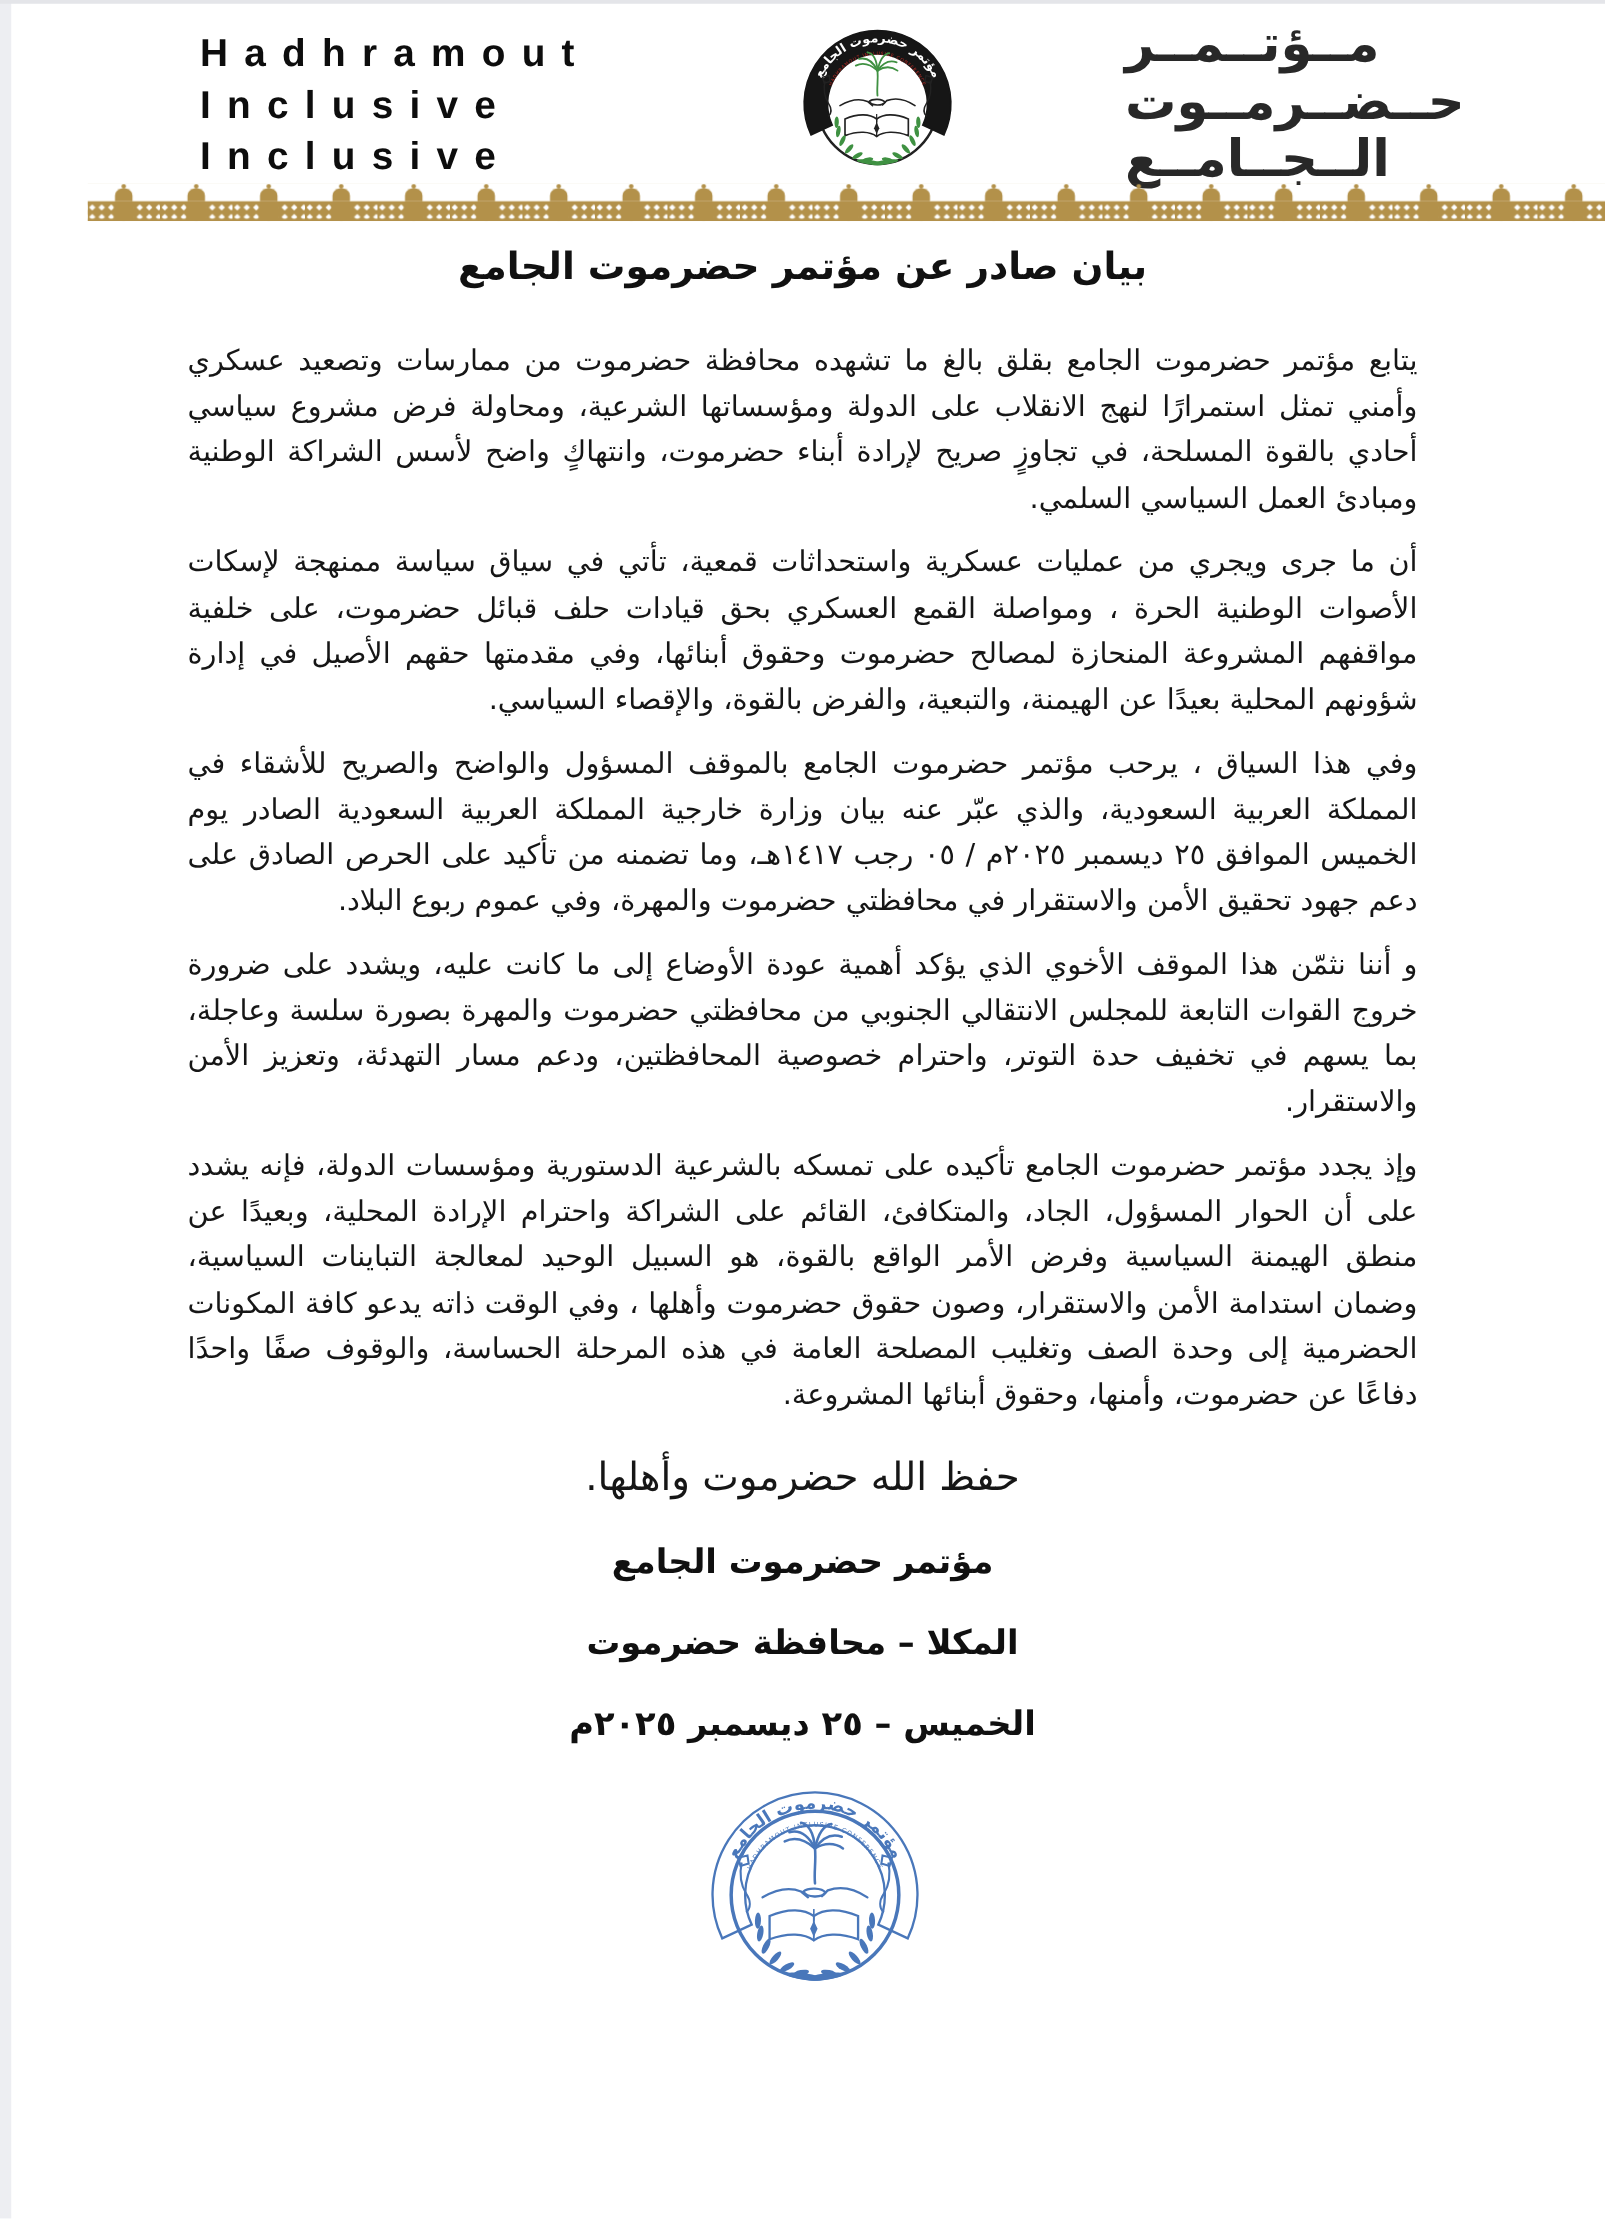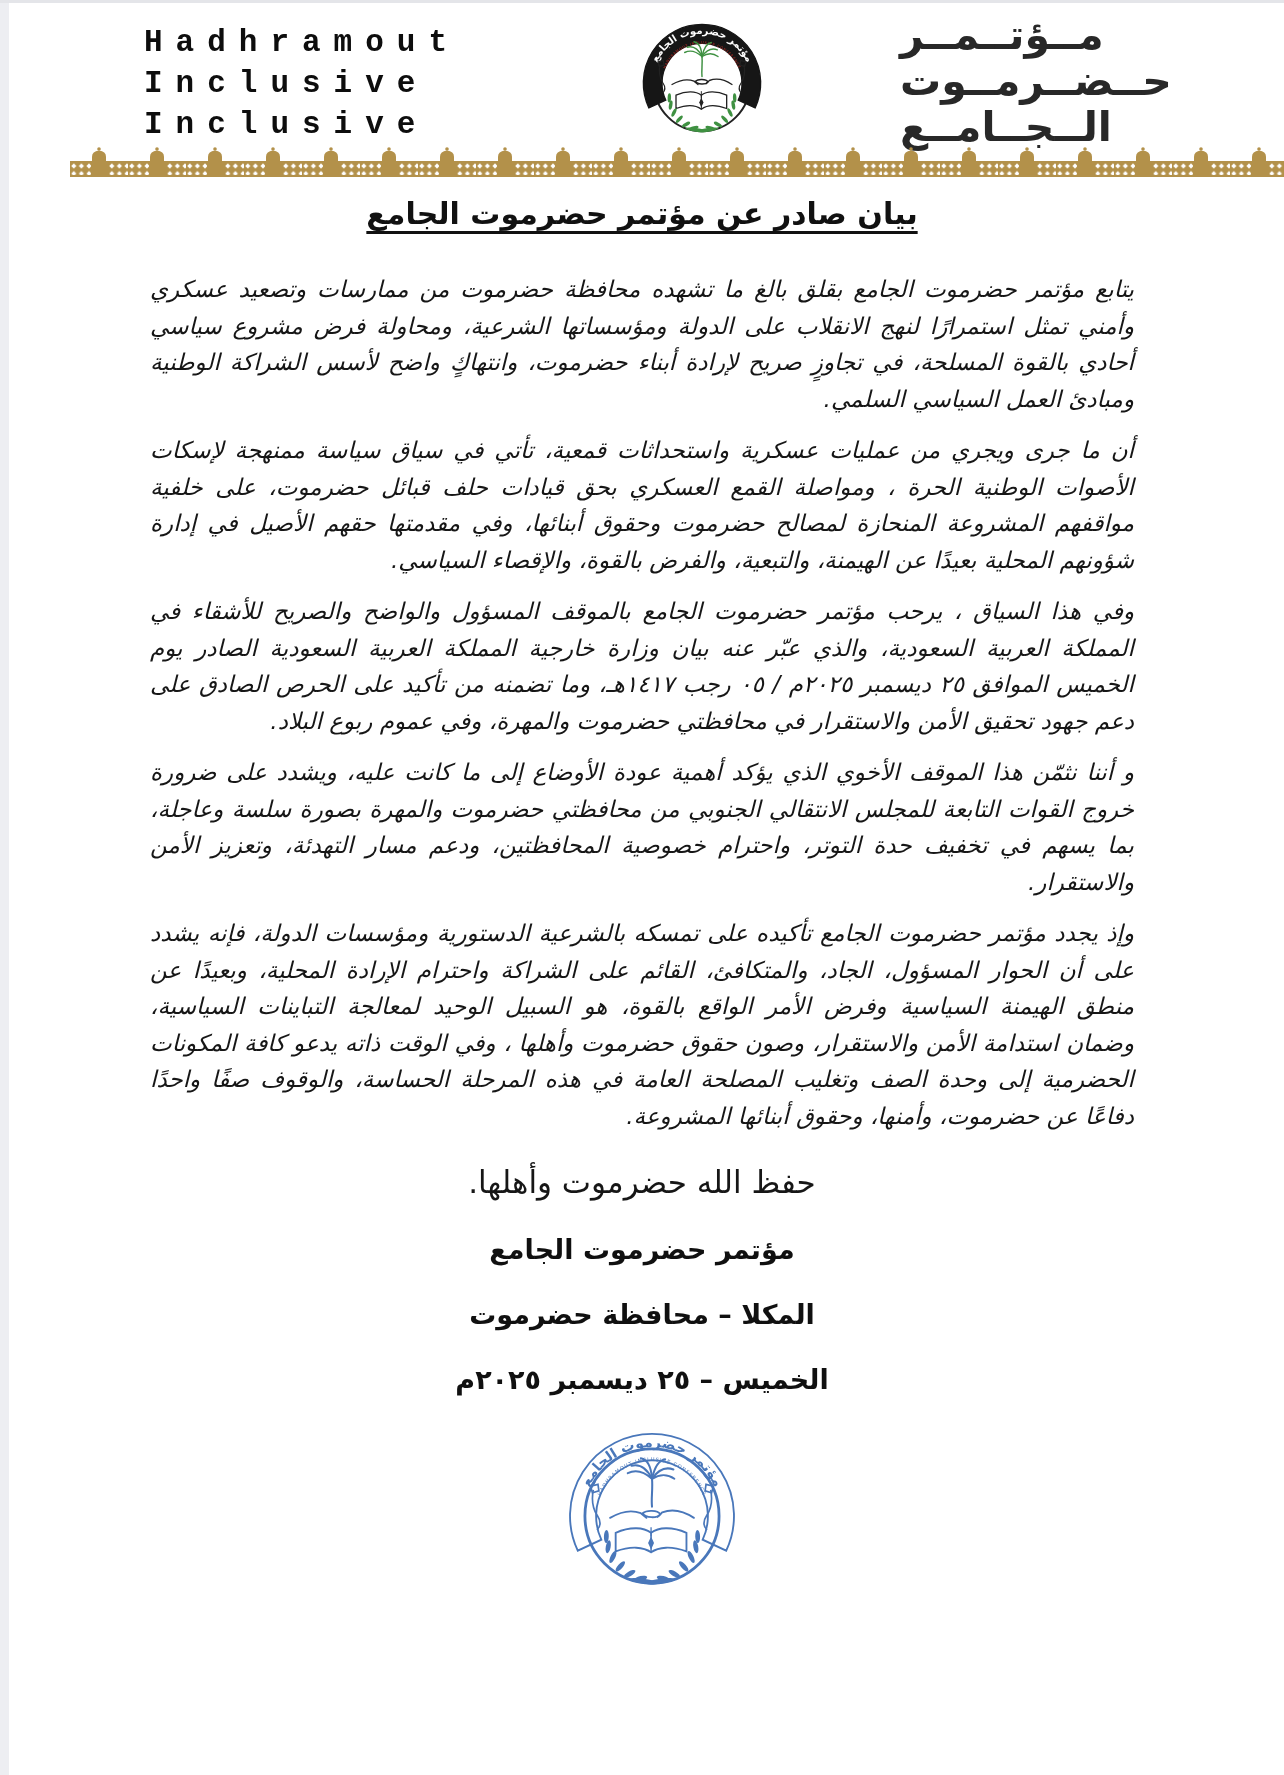--- a/index.html
+++ b/index.html
@@ -6,22 +6,22 @@
   #page{
     position:relative;width:1284px;height:1775px;background:#ffffff;
     overflow:hidden;font-family:"DejaVu Sans",sans-serif;color:#151515;
   }
   .edge-left{position:absolute;left:0;top:0;width:9px;height:100%;background:#edeef2;}
   .edge-top{position:absolute;left:0;top:0;width:100%;height:3px;background:#e4e5e9;}
 
   
   .header{position:absolute;top:0;left:0;width:100%;height:182px;}
   .org-en{
-    position:absolute;left:144px;top:22px;
-    font-family:Liberation Mono, monospace;
+    position:absolute;left:160px;top:22px;
+    font-family:Liberation Sans, sans-serif;
     font-weight:bold;font-size:31px;line-height:41px;
     letter-spacing:13px;color:#0d0d0d;white-space:nowrap;
   }
   .org-ar{
     position:absolute;right:34px;top:12px;width:350px;
     direction:rtl;text-align:left;font-weight:bold;
     font-size:41px;line-height:46px;color:#282828;
   }
   .emblem-top{position:absolute;left:632px;top:15px;width:140px;height:127px;}
   .gold-band{position:absolute;left:70px;top:147px;}
@@ -38,24 +38,24 @@
   .em-greenline{stroke:var(--green);fill:none;}
   .em-band{fill:var(--band-fill);stroke:var(--band-stroke);}
   .em-bandtext{fill:var(--band-text);}
   .em-accenttext{fill:var(--accent);}
   .em-book{fill:var(--book-fill);stroke:var(--line);}
 
   
   .content{position:absolute;top:196px;left:150px;right:150px;}
   .doc-title{
     direction:rtl;text-align:center;font-weight:bold;font-size:30px;color:#111;
-    text-decoration:underline;text-decoration-thickness:2.5px;text-underline-offset:7px;
+    text-decoration-thickness:2.5px;text-underline-offset:7px;
     margin:0 0 40px 0;
   }
-  .body-text{direction:rtl;text-align:justify;font-size:23px;line-height:36.5px;color:#161616;font-style:italic;}
+  .body-text{direction:rtl;text-align:justify;font-size:23px;line-height:36.5px;color:#161616;}
   .body-text p{margin:0 0 15px 0;}
   .prayer{direction:rtl;text-align:center;font-size:31px;margin-top:30px;color:#161616;}
   .sig{direction:rtl;text-align:center;font-weight:bold;font-size:27px;margin-top:34px;color:#101010;}
   .stamp-wrap{text-align:center;margin-top:26px;}
   .stamp-wrap svg{transform:translateX(10px);}
 </style>
 </head>
 <body>
 
 <svg width="0" height="0" style="position:absolute" aria-hidden="true">

